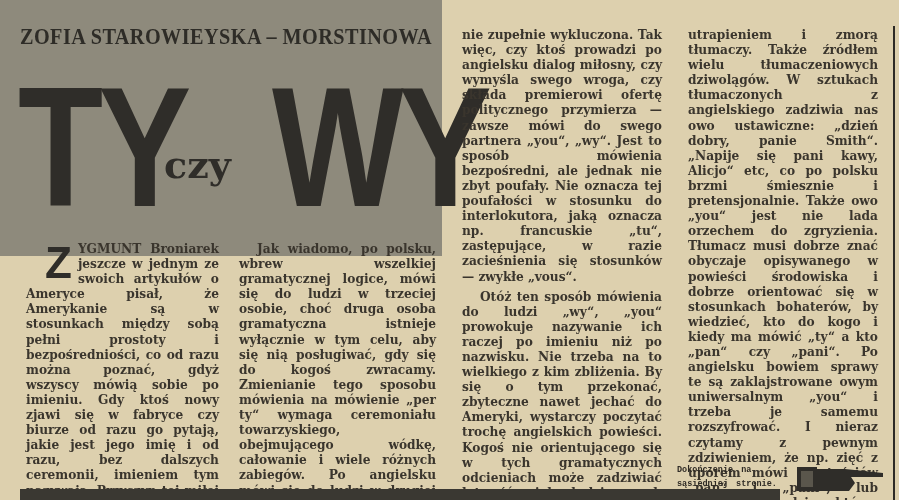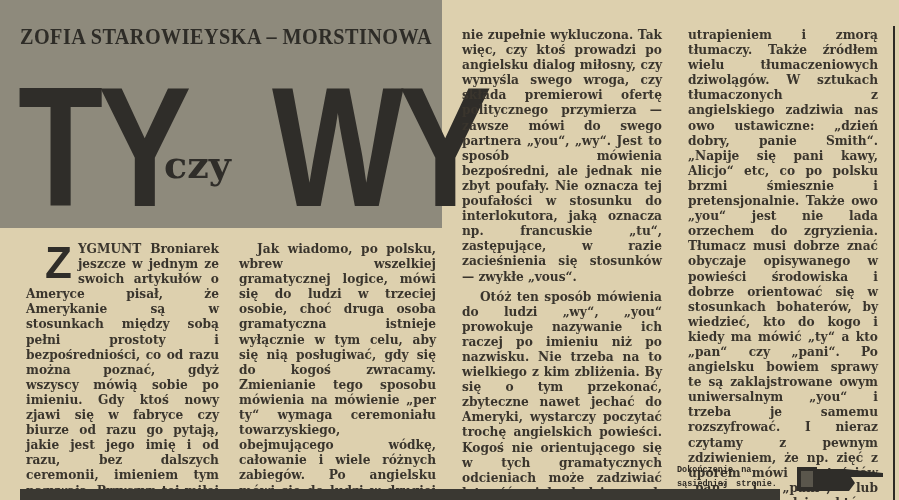--- a/index.html
+++ b/index.html
@@ -3,21 +3,21 @@
 <meta charset="utf-8">
 <style>
   html, body { margin:0; padding:0; }
   body {
     width:899px; height:500px; overflow:hidden; position:relative;
     background:#ddd0ae;
     font-family:"DejaVu Serif", serif;
     color:#2a2620;
   }
   .header-block {
-    position:absolute; left:0; top:0; width:442px; height:228px;
+    position:absolute; left:0; top:0; width:442px; height:256px;
     background:#8e8a7c;
   }
   .author {
     position:absolute; left:20px; top:24px; width:420px;
     font-family:"Liberation Serif", serif; font-weight:bold;
     font-size:23px; letter-spacing:0.5px; color:#2e2c27;
     white-space:nowrap; transform:scaleX(0.88); transform-origin:left top;
   }
   .title-big {
     position:absolute; top:72px;

